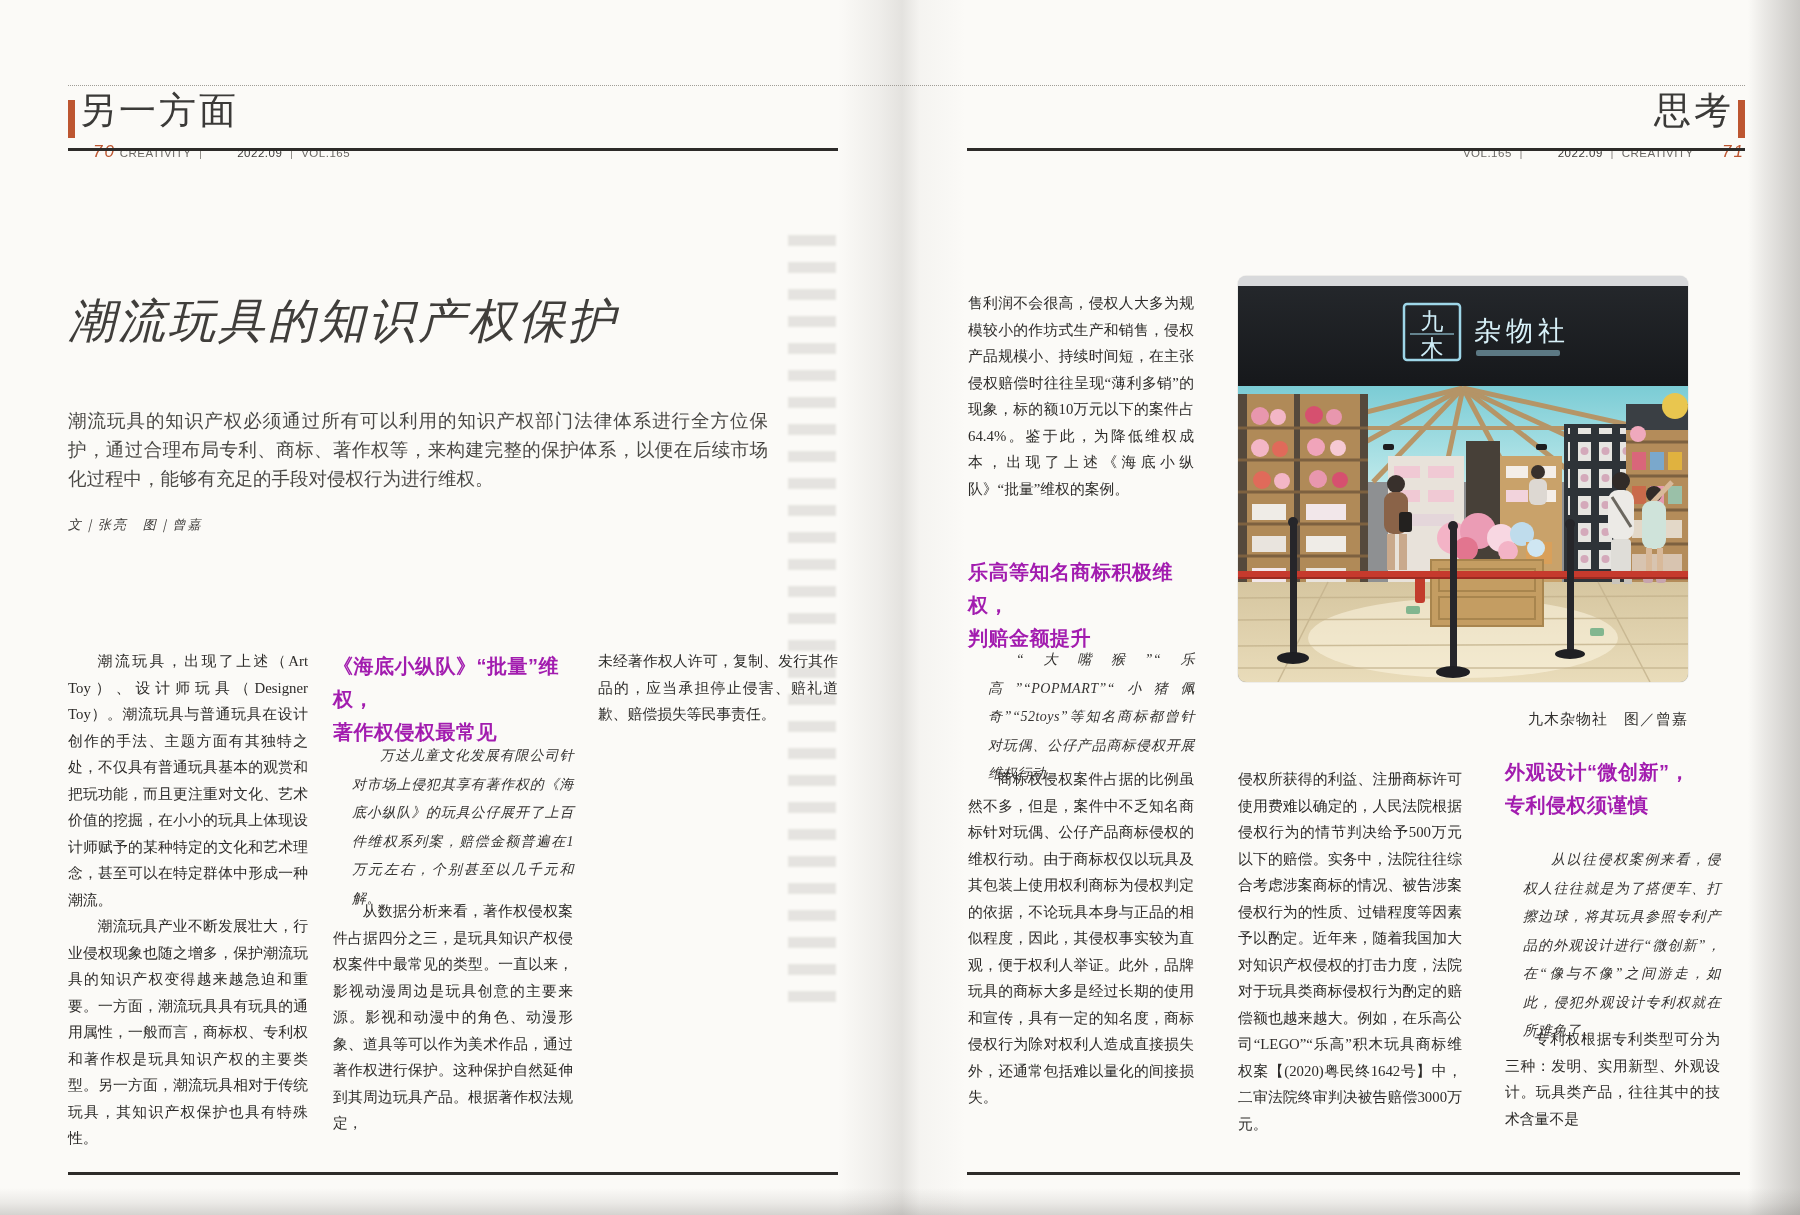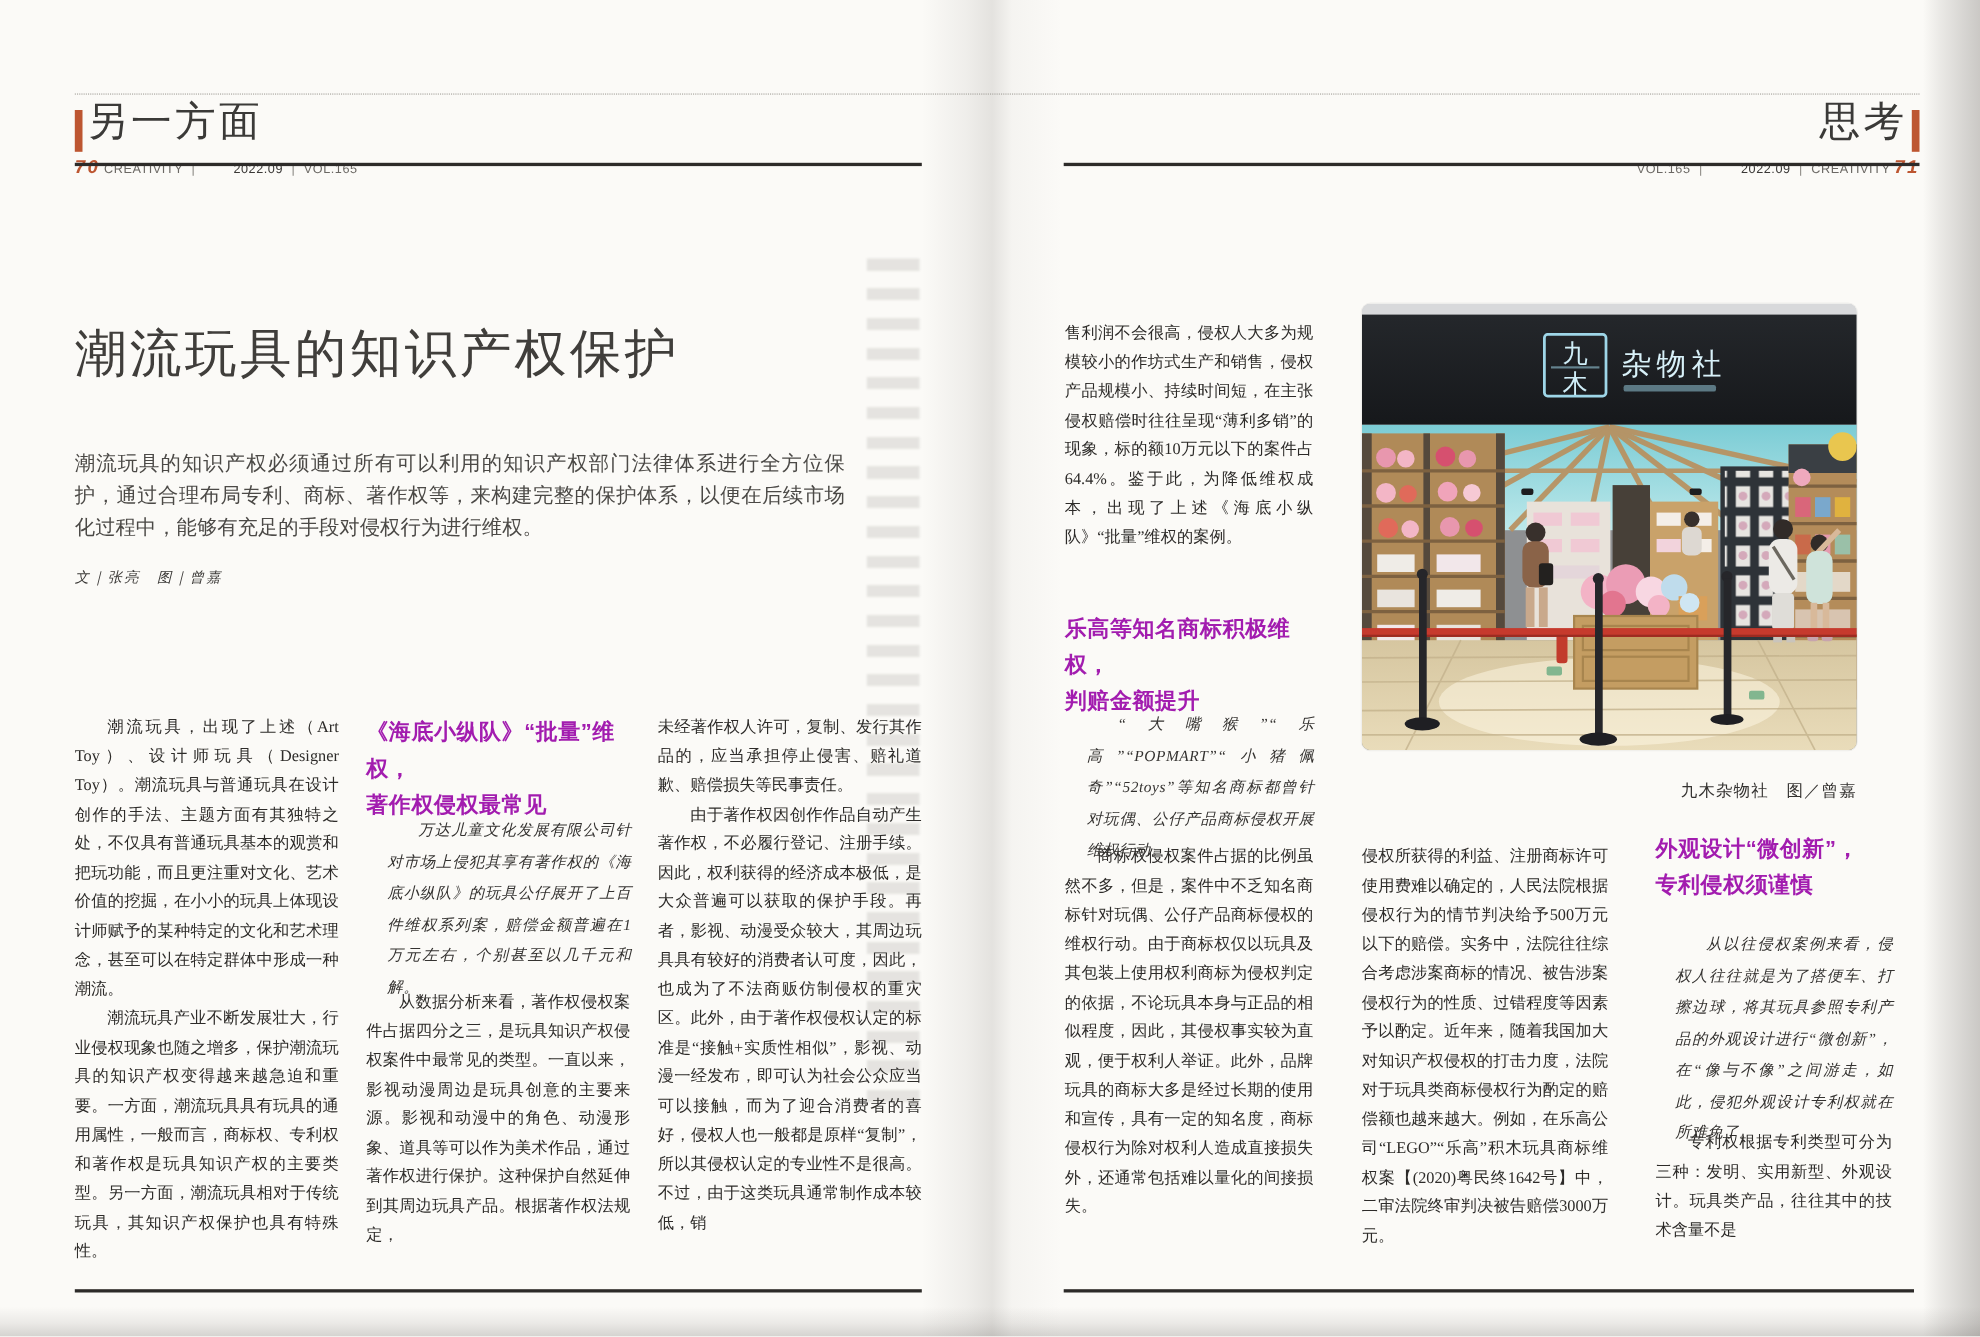--- a/index.html
+++ b/index.html
@@ -22,21 +22,21 @@
   
   .dotted-rule{left:68px;top:85px;width:1677px;height:0;border-top:1px dotted #a09d97;}
   .thick-rule{height:3px;background:#2d2b29;}
   .lp-top-rule{left:68px;top:148px;width:770px;}
   .rp-top-rule{left:967px;top:148px;width:778px;}
   .lp-bottom-rule{left:68px;top:1172px;width:770px;}
   .rp-bottom-rule{left:967px;top:1172px;width:773px;}
   .section-head{font-family:"Liberation Sans", sans-serif;font-size:37px;color:#3b3a38;letter-spacing:3px;line-height:42px;}
   .accent-bar{width:7px;height:38px;display:inline-block;vertical-align:middle;}
   .meta-line{font-family:"Liberation Sans", sans-serif;font-size:11.5px;color:#6b6864;letter-spacing:.5px;}
-  .meta-line .pg{font-size:17px;font-weight:bold;font-style:italic;letter-spacing:2px;}
+  .meta-line .pg{font-size:17px;font-weight:normal;font-style:italic;letter-spacing:2px;margin-left:25px;}
   .meta-line .strong{font-weight:normal;color:#3a3836;margin-left:27px;}
   .meta-line .sep{color:#8a8782;padding:0 4px;}
   .lp-header{left:68px;top:90px;}
   .rp-header{right:55px;top:90px;text-align:right;}
   
   .article-title{left:68px;top:290px;width:760px;
     font-family:"Liberation Sans", sans-serif;font-size:47px;font-weight:500;
     color:#403e3b;letter-spacing:3px;}
   .standfirst{left:68px;top:406px;width:700px;
     font-family:"Liberation Sans", sans-serif;font-size:18.5px;line-height:29px;color:#4b4946;text-align:justify;}
@@ -85,39 +85,38 @@
     <span class="pg" style="color:#bd5631">70</span>
     <span>CREATIVITY</span>
     <span class="sep">|</span>
     <span class="strong">2022.09</span>
     <span class="sep">|</span>
     <span>VOL.165</span>
   </div>
 </div>
 <div class="abs thick-rule lp-top-rule"></div>
 
-<h1 class="abs article-title" style="margin:0;">潮流玩具的知识产权保护</h1>
+<h1 class="abs article-title" style="margin:0;font-style:italic;">潮流玩具的知识产权保护</h1>
 <div class="abs standfirst">潮流玩具的知识产权必须通过所有可以利用的知识产权部门法律体系进行全方位保护，通过合理布局专利、商标、著作权等，来构建完整的保护体系，以便在后续市场化过程中，能够有充足的手段对侵权行为进行维权。</div>
 <div class="abs byline">文｜张亮　图｜曾嘉</div>
 
 <div class="abs bodycol lp-col1">
   <p>潮流玩具，出现了上述（Art Toy）、设计师玩具（Designer Toy）。潮流玩具与普通玩具在设计创作的手法、主题方面有其独特之处，不仅具有普通玩具基本的观赏和把玩功能，而且更注重对文化、艺术价值的挖掘，在小小的玩具上体现设计师赋予的某种特定的文化和艺术理念，甚至可以在特定群体中形成一种潮流。</p>
   <p>潮流玩具产业不断发展壮大，行业侵权现象也随之增多，保护潮流玩具的知识产权变得越来越急迫和重要。一方面，潮流玩具具有玩具的通用属性，一般而言，商标权、专利权和著作权是玩具知识产权的主要类型。另一方面，潮流玩具相对于传统玩具，其知识产权保护也具有特殊性。</p>
 </div>
 
 <div class="abs col-heading lp-col2-heading">《海底小纵队》“批量”维权，
 著作权侵权最常见</div>
 <div class="abs kai lp-col2-kai">万达儿童文化发展有限公司针对市场上侵犯其享有著作权的《海底小纵队》的玩具公仔展开了上百件维权系列案，赔偿金额普遍在1万元左右，个别甚至以几千元和解。</div>
 <div class="abs bodycol lp-col2-body">
   <p>从数据分析来看，著作权侵权案件占据四分之三，是玩具知识产权侵权案件中最常见的类型。一直以来，影视动漫周边是玩具创意的主要来源。影视和动漫中的角色、动漫形象、道具等可以作为美术作品，通过著作权进行保护。这种保护自然延伸到其周边玩具产品。根据著作权法规定，</p>
 </div>
 
 <div class="abs bodycol lp-col3">
   <p class="flush">未经著作权人许可，复制、发行其作品的，应当承担停止侵害、赔礼道歉、赔偿损失等民事责任。</p>
-  <p>由于著作权因创作作品自动产生著作权，不必履行登记、注册手续。因此，权利获得的经济成本极低，是大众普遍可以获取的保护手段。再者，影视、动漫受众较大，其周边玩具具有较好的消费者认可度，因此，也成为了不法商贩仿制侵权的重灾区。此外，由于著作权侵权认定的标准是“接触+实质性相似”，影视、动漫一经发布，即可认为社会公众应当可以接触，而为了迎合消费者的喜好，侵权人也一般都是原样“复制”，所以其侵权认定的专业性不是很高。不过，由于这类玩具通常制作成本较低，销</p>
 </div>
 
 <div class="abs thick-rule lp-bottom-rule"></div>
 
 <div class="abs rp-header">
   <div>
     <span class="section-head">思考</span>
     <span class="accent-bar" style="background:#bd5631"></span>
   </div>
   <div class="meta-line" style="margin-top:4px;">

